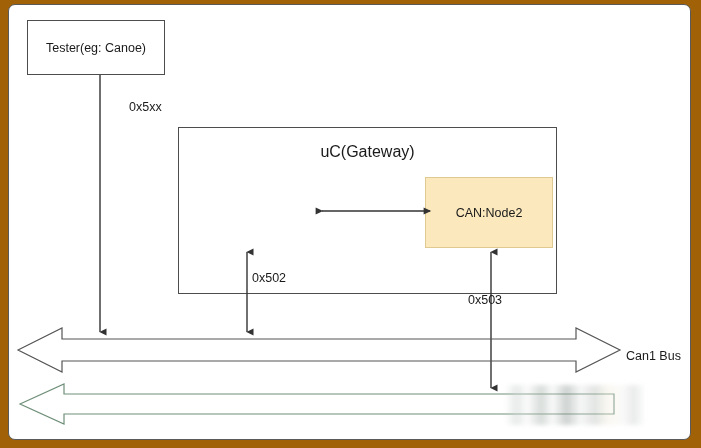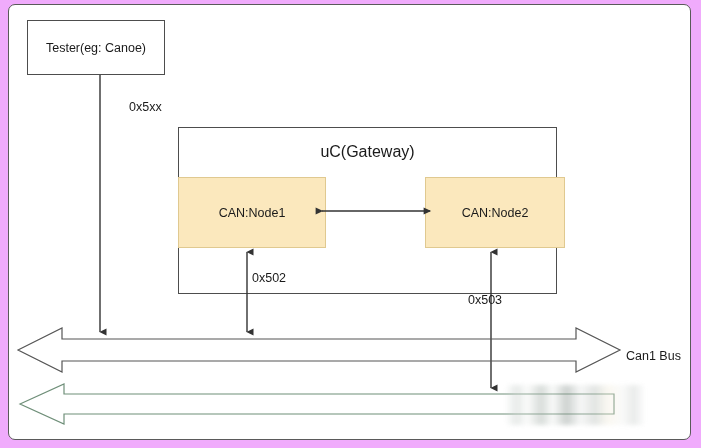--- a/index.html
+++ b/index.html
@@ -7,21 +7,21 @@
     padding: 0;
     background: #ffffff;
   }
   body {
     font-family: "Liberation Sans", sans-serif;
   }
   #canvas {
     position: relative;
     width: 701px;
     height: 448px;
-    background: #f0abfc;
+    background: #a16207;
     overflow: hidden;
     text-decoration: underline;
   }
   #frame {
     position: absolute;
     left: 8px;
     top: 4px;
     width: 683px;
     height: 436px;
     border: 1px solid #5a5a5a;
@@ -110,24 +110,21 @@
 <div id="canvas">
 
   <div id="frame"></div>
 
   <div class="plain-box" style="left:27px; top:20px; width:138px; height:55px;"></div>
   <div class="tester-lbl" style="left:27px; top:41px; width:138px;">Tester(eg: Canoe)</div>
 
   <div class="gw-box" style="left:178px; top:127px; width:379px; height:167px;"></div>
   <div class="gw-title" style="left:178px; top:143px; width:379px;text-align:center;">uC(Gateway)</div>
 
-  <div class="node-box" style="left:178px; top:177px; width:148px; height:71px;">
-    <span>CAN:Node1</span>
-  </div>
-  <div class="node-box" style="left:425px; top:177px; width:140px; height:71px;">
+  <div class="node-box" style="left:425px; top:177px; width:128px; height:71px;">
     <span>CAN:Node2</span>
   </div>
 
   <svg class="svg-layer" viewBox="0 0 701 448" xmlns="http://www.w3.org/2000/svg">
     <defs>
       <marker id="ah-down" markerWidth="10" markerHeight="10" refX="5" refY="8" orient="auto" markerUnits="userSpaceOnUse">
         <path d="M1.6,1.5 L5,8.6 L8.4,1.5 Z" fill="#333333"></path>
       </marker>
       <marker id="ah-up" markerWidth="10" markerHeight="10" refX="5" refY="8" orient="auto" markerUnits="userSpaceOnUse">
         <path d="M1.6,1.5 L5,8.6 L8.4,1.5 Z" fill="#333333"></path>

